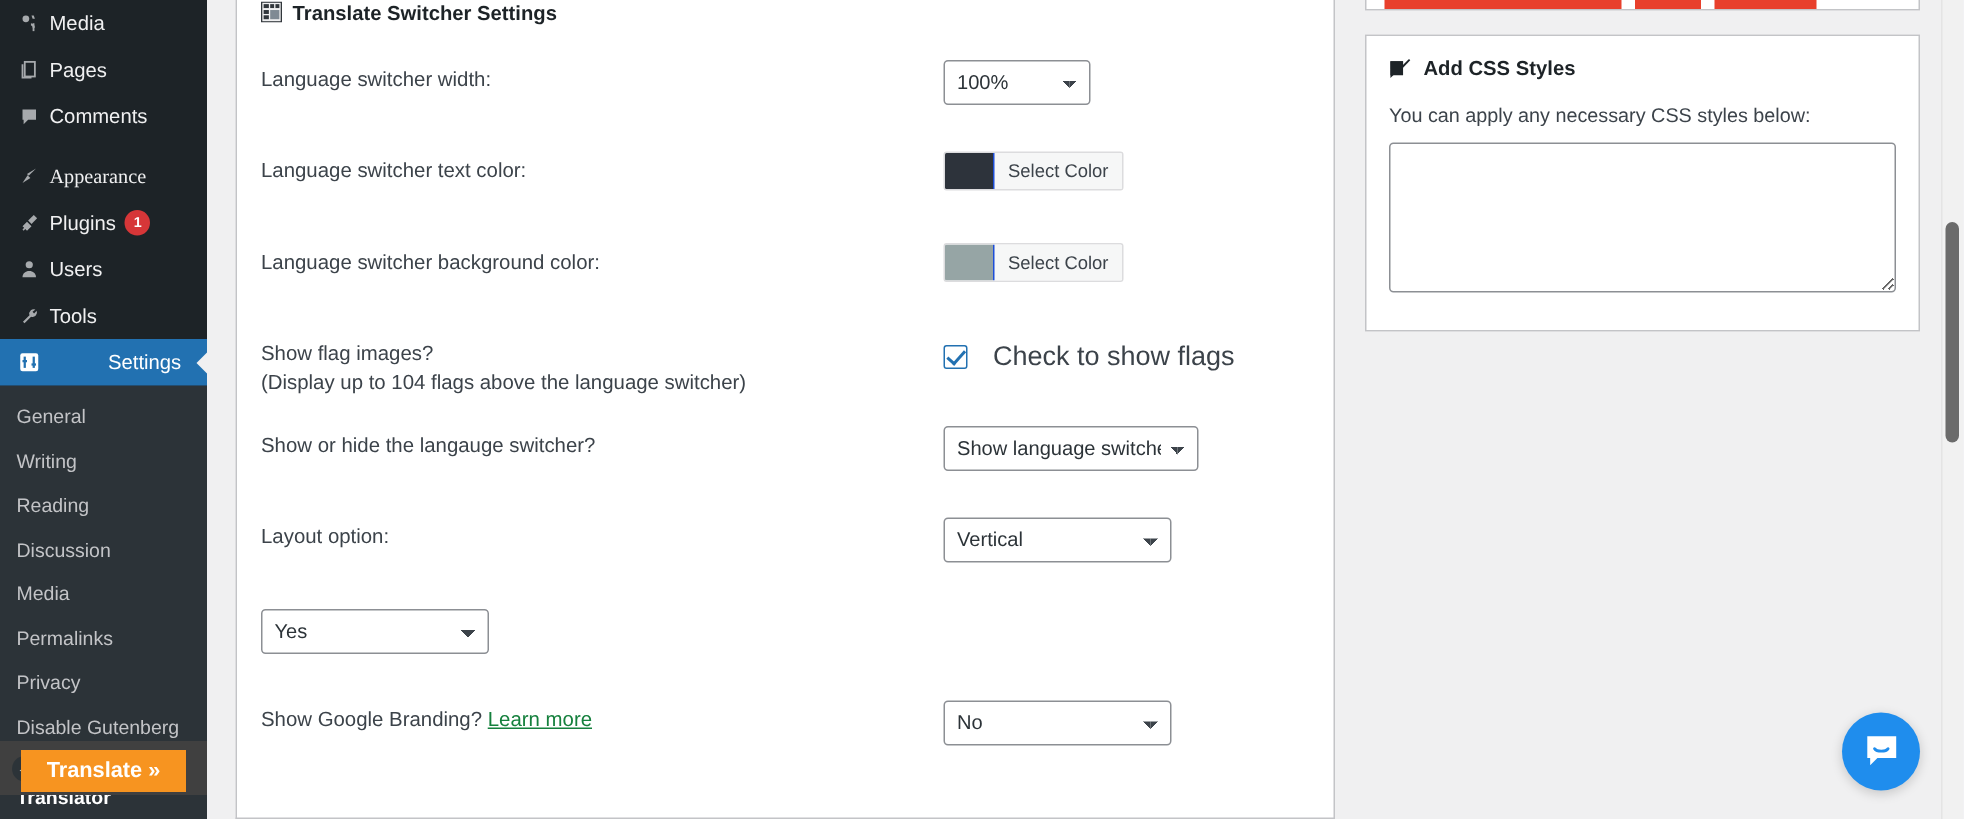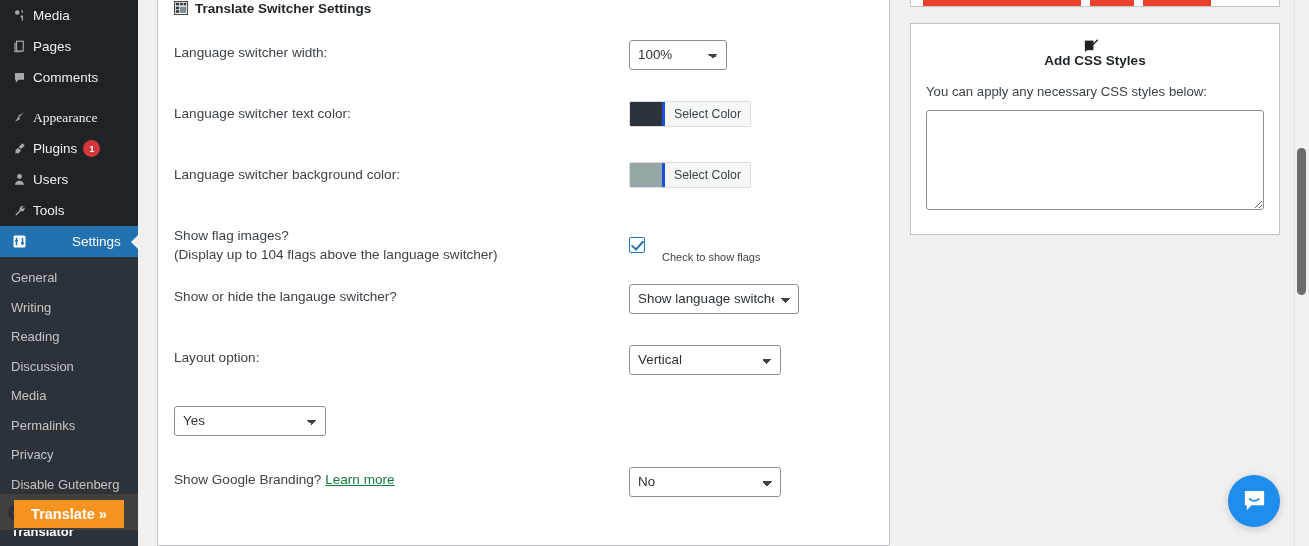--- a/index.html
+++ b/index.html
@@ -161,21 +161,21 @@
     overflow: hidden;
     cursor: pointer;
     background: #fff;
   }
   .color-swatch { width: 32px; height: 100%; }
   .color-btn {
     display: flex; align-items: center;
     padding: 0 9px;
     font-size: 12.3px; color: #3c434a;
     background: #f6f7f7;
-    border-left: 3px solid #1d4ed8;
+    border-left: 1px solid #1d4ed8;
     white-space: nowrap;
   }
 
   .cb-wrap { display: flex; align-items: center; padding-top: 4px; }
   .cb {
     width: 16px; height: 16px;
     border: 1px solid #2271b1;
     border-radius: 2px;
     background: #fff;
     position: relative;
@@ -183,21 +183,21 @@
     flex: none;
   }
   .cb:after {
     content: "";
     position: absolute; left: 4px; top: 0px;
     width: 5px; height: 10px;
     border: solid #2271b1;
     border-width: 0 2px 2px 0;
     transform: rotate(42deg);
   }
-  .cb-label { margin-left: 17px; font-size: 11px; color: #3c434a; margin-top: 24px; }
+  .cb-label { margin-left: 17px; font-size: 18px; color: #3c434a; }
 
   
   #side-col { position: absolute; left: 772px; top: 0; width: 370px; }
   .side-box {
     background: #fff;
     border: 1px solid #c3c4c7;
     margin-bottom: 16px;
   }
   #box-buttons {
     position: relative;
@@ -218,21 +218,21 @@
     white-space: nowrap;
   }
   .red-btn.b1 { width: 158px; }
   .red-btn.b2 { width: 44px; }
   .red-btn.b3 { width: 68px; }
 
   #box-css { padding: 0; }
   .side-title {
     display: flex; align-items: center;
     padding: 14px 15px 0 15px;
-    font-size: 13.5px; font-weight: 700; color: #1d2327; flex-direction: column;
+    font-size: 13.5px; font-weight: 700; color: #1d2327;
   }
   .side-title .t-ico { margin-right: 8px; display: flex; }
   .side-desc {
     padding: 16px 15px 0 15px;
     font-size: 13.2px; color: #3c434a;
   }
   .side-ta-wrap { padding: 11px 15px 20px 15px; }
   textarea.css-ta {
     width: 100%; height: 100px;
     border: 1px solid #8c8f94;

